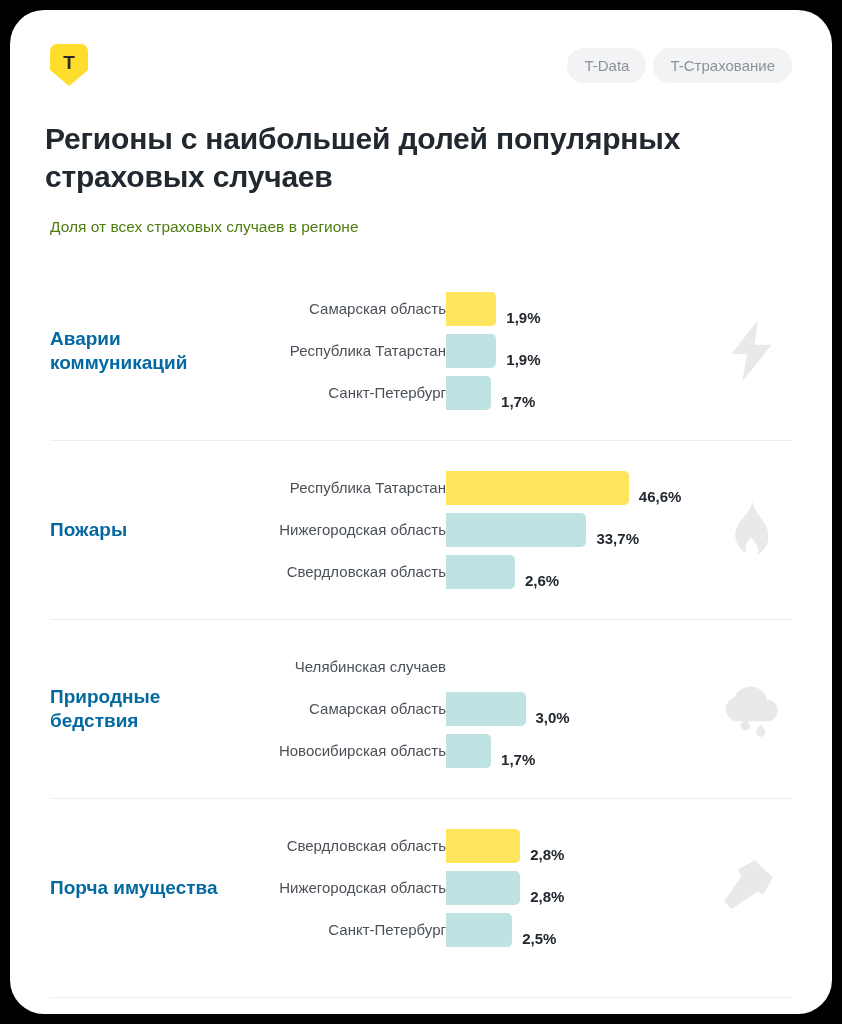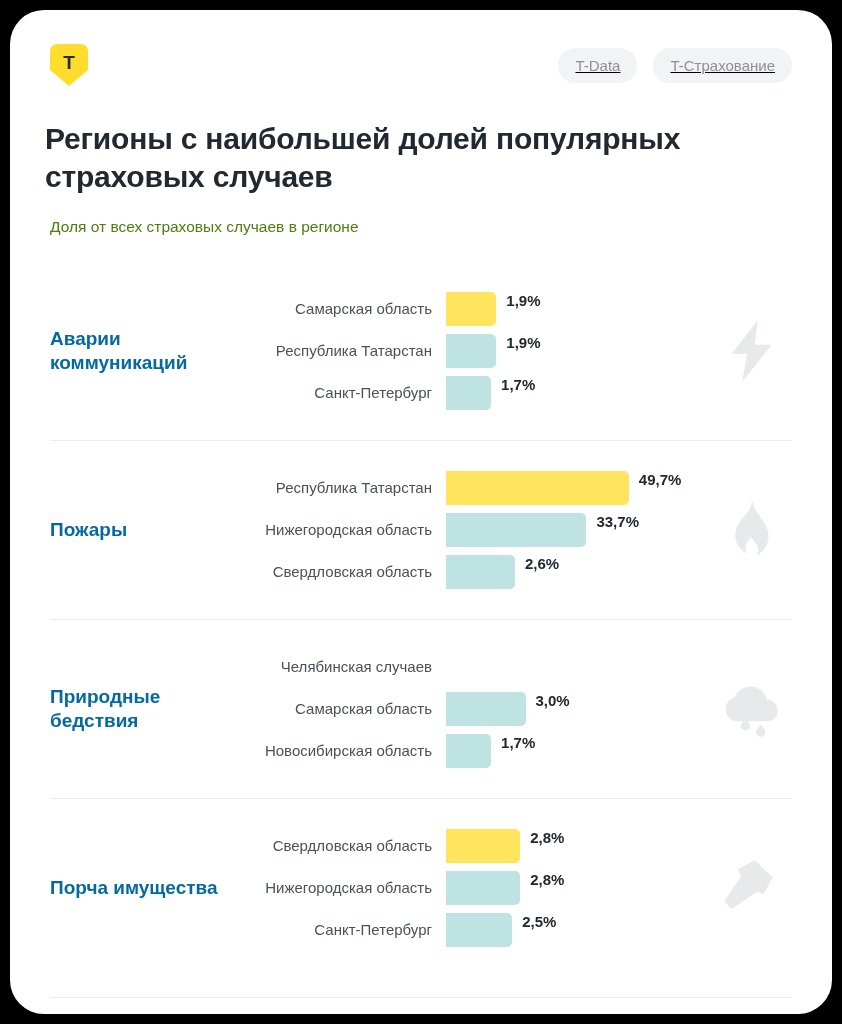--- a/index.html
+++ b/index.html
@@ -38,21 +38,21 @@
   }
   .logo-shield span {
     display: block;
     margin-top: 9px;
     font-weight: bold;
     font-size: 19px;
     color: #2b2b2b;
     letter-spacing: 0px;
     line-height: 1;
   }
-  .tags { display: flex; gap: 16px; text-decoration: underline; }
+  .tags { display: flex; gap: 7px; }
   .tag {
     background: #f2f3f5;
     color: #8d9196;
     font-size: 15px;
     padding: 9px 17px;
     border-radius: 17px;
     white-space: nowrap;
   }
   .title {
     margin: 34px 40px 0 35px;
@@ -86,26 +86,25 @@
   .rows { flex: 1 1 auto; }
   .row {
     display: flex;
     align-items: center;
     height: 42px;
   }
   .row-label {
     width: 196px;
     flex: 0 0 196px;
     text-align: right;
-    padding-right: 14px;
     font-size: 15px;
     color: #4b5158;
     white-space: nowrap;
   }
-  .bar-wrap { display: flex; align-items: flex-start; flex: 1 1 auto; }
+  .bar-wrap { display: flex; align-items: flex-end; flex: 1 1 auto; }
   .bar {
     height: 34px;
     border-radius: 0 5px 5px 0;
   }
   .bar-value {
     margin-left: 10px;
     font-size: 15px;
     font-weight: bold;
     color: #21282f;
     white-space: nowrap;
@@ -182,21 +181,21 @@
       </div>
     </div>
 
     <div class="section">
       <div class="section-name">Пожары</div>
       <div class="rows">
         <div class="row">
           <div class="row-label">Республика Татарстан</div>
           <div class="bar-wrap">
             <div class="bar" style="width: 182.85px; background: rgb(255, 228, 94);"></div>
-            <div class="bar-value">49,7%</div>
+            <div class="bar-value">46,6%</div>
           </div>
         </div>
         <div class="row">
           <div class="row-label">Нижегородская область</div>
           <div class="bar-wrap">
             <div class="bar" style="width: 140.45px; background: rgb(191, 227, 227);"></div>
             <div class="bar-value">33,7%</div>
           </div>
         </div>
         <div class="row">

